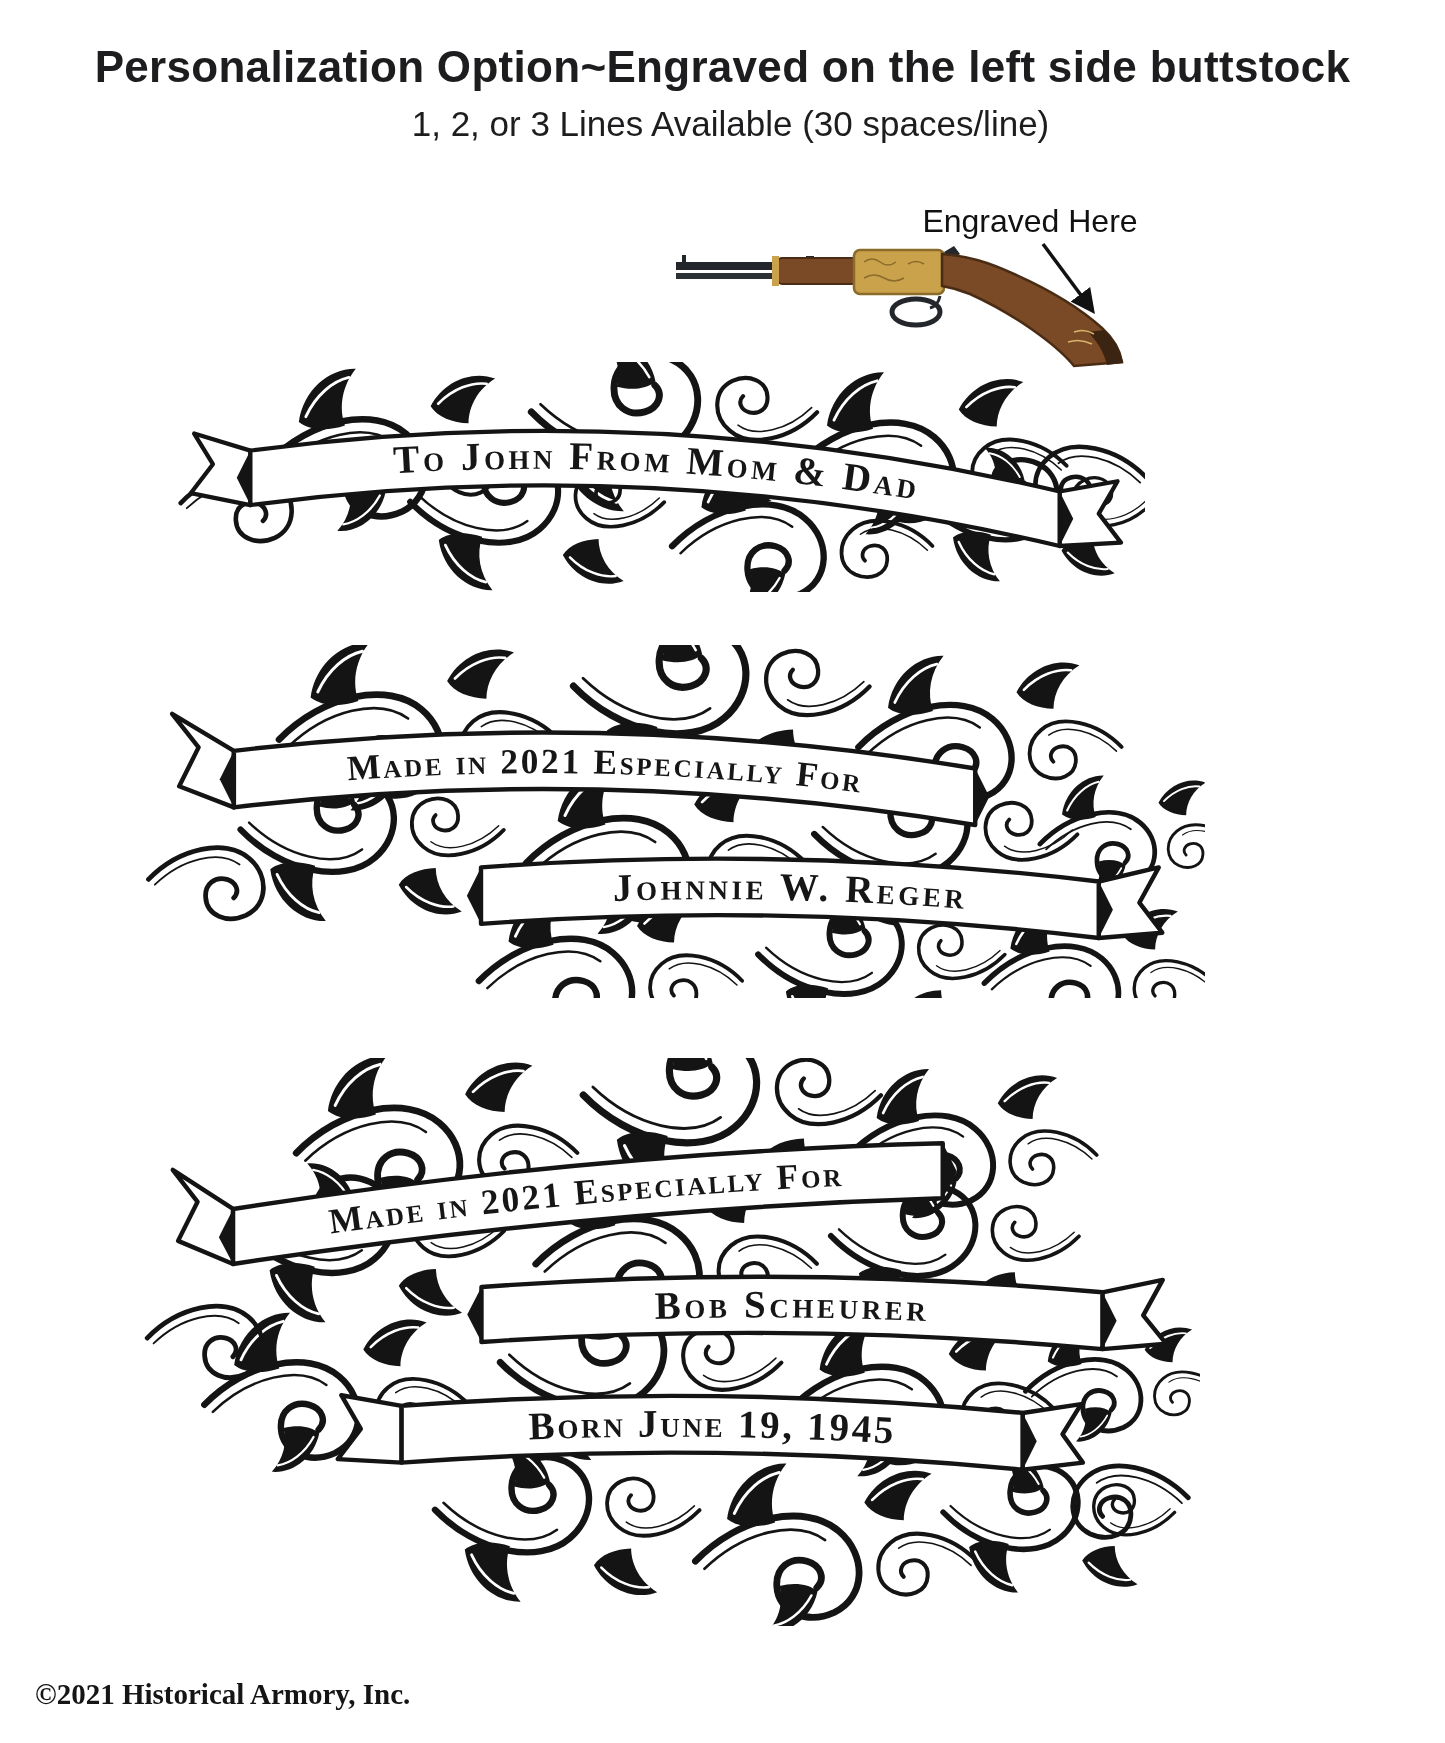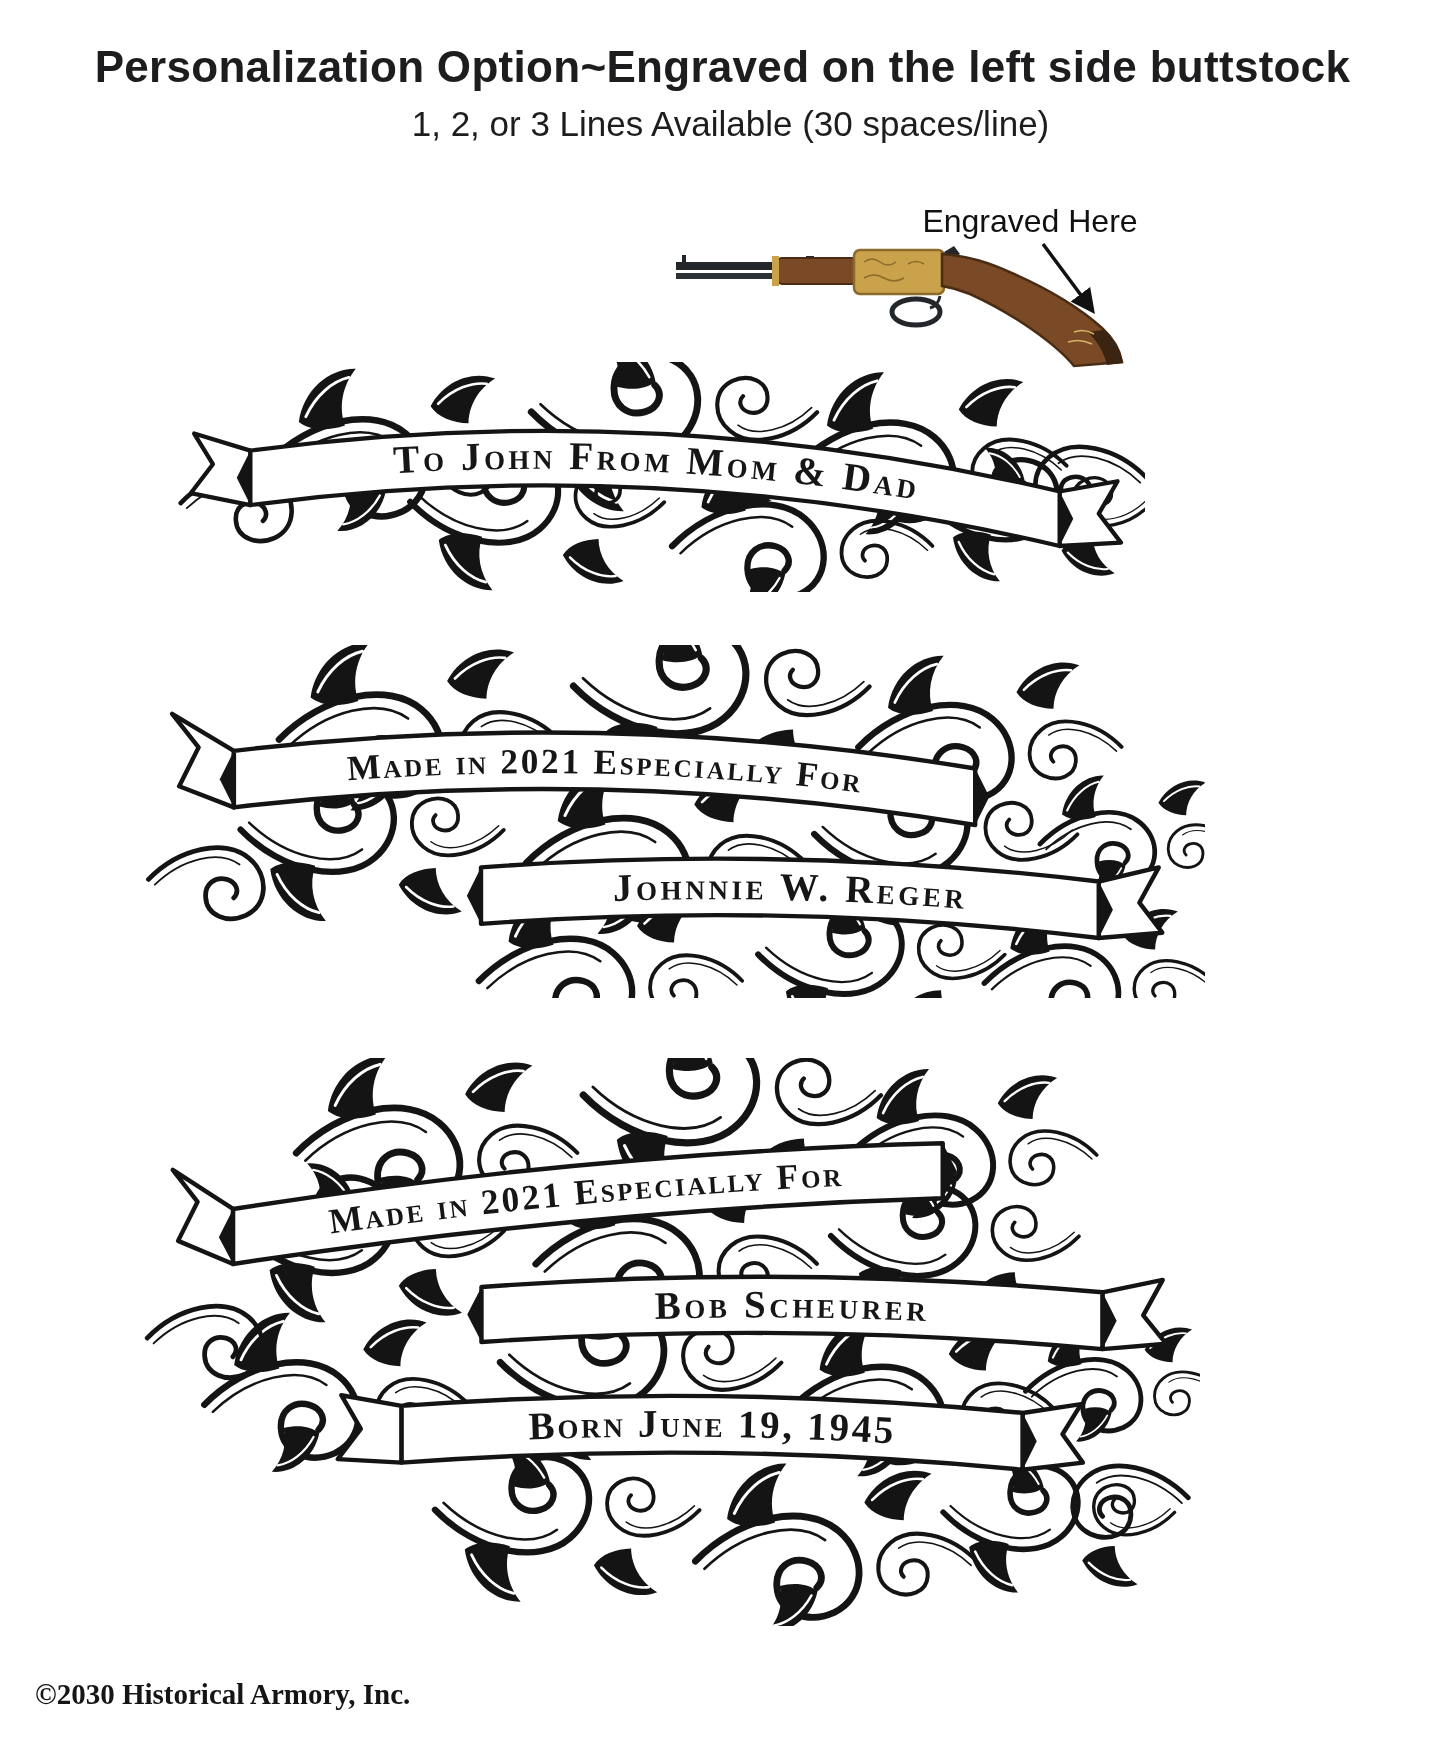--- a/index.html
+++ b/index.html
@@ -213,15 +213,15 @@
         <path d="M 1040,400 L 1056,432 L 1040,464 Z" fill="#141414"></path>
         <path d="M 340,392 Q 690,366 1040,400 L 1040,464 Q 690,430 340,456 Z" fill="#fff" stroke="#141414" stroke-width="5" stroke-linejoin="round"></path>
         <path id="b3l3" d="M 340,438 Q 690,412 1040,446" fill="none"></path>
         <text class="engrave" font-size="44" letter-spacing="3" text-anchor="middle">
           <textPath href="#b3l3" startOffset="50%">Born June 19, 1945</textPath>
         </text>
       </g>
     </svg>
   </div>
 
-  <div class="copyright">©2030 Historical Armory, Inc.</div>
+  <div class="copyright">©2021 Historical Armory, Inc.</div>
 
 </div>
 
 </body></html>

